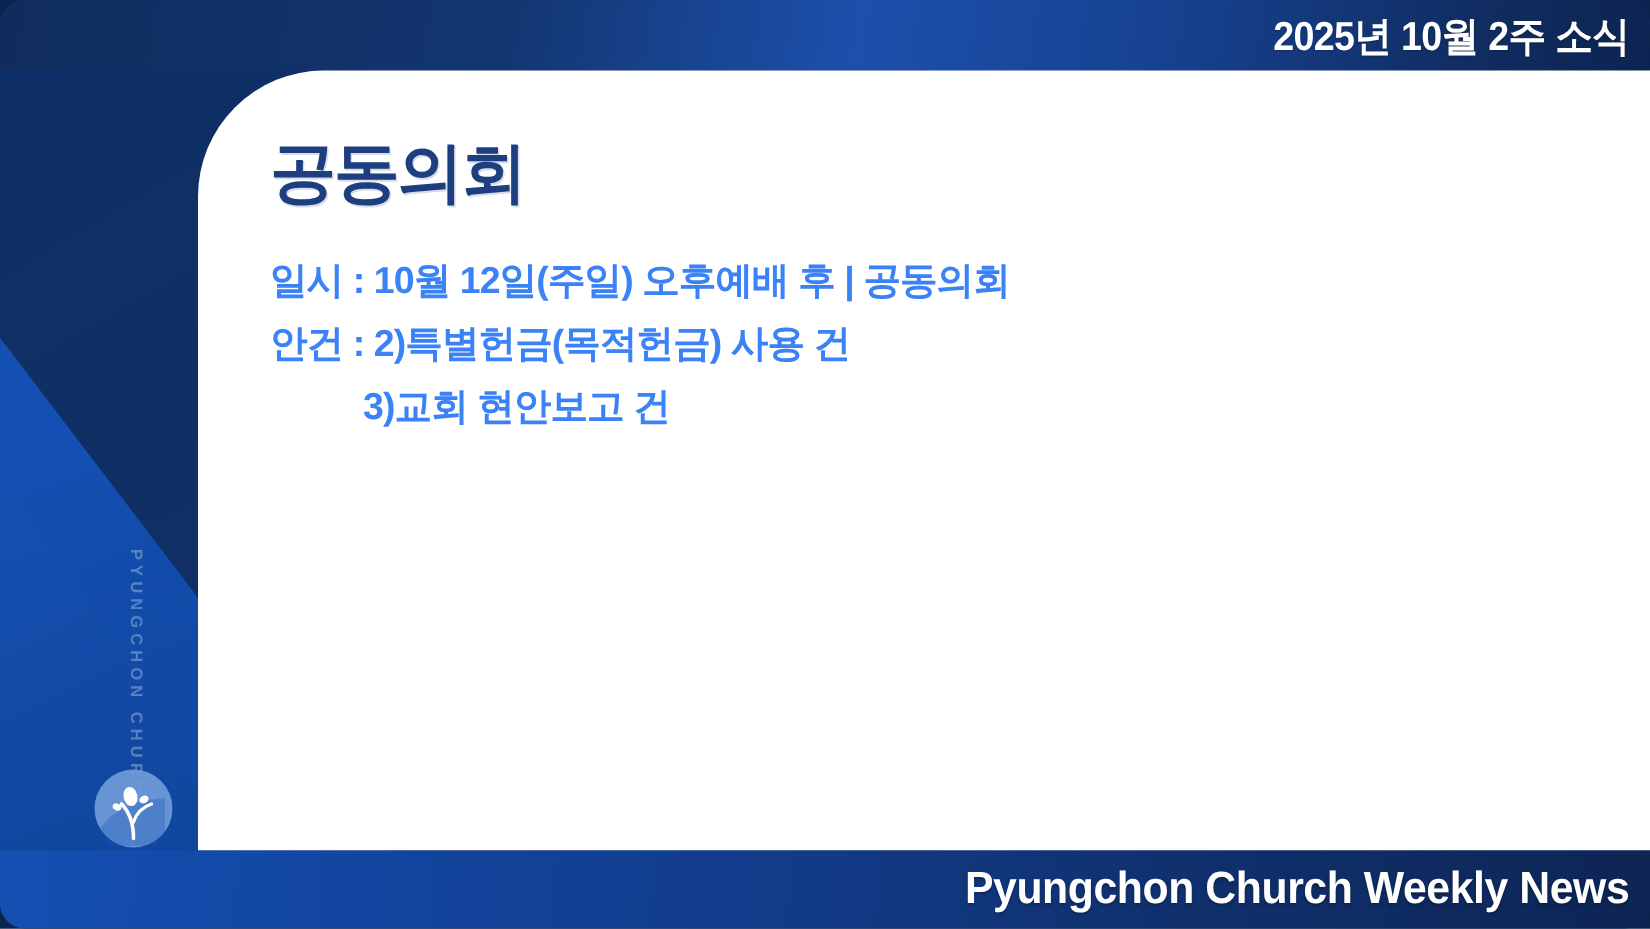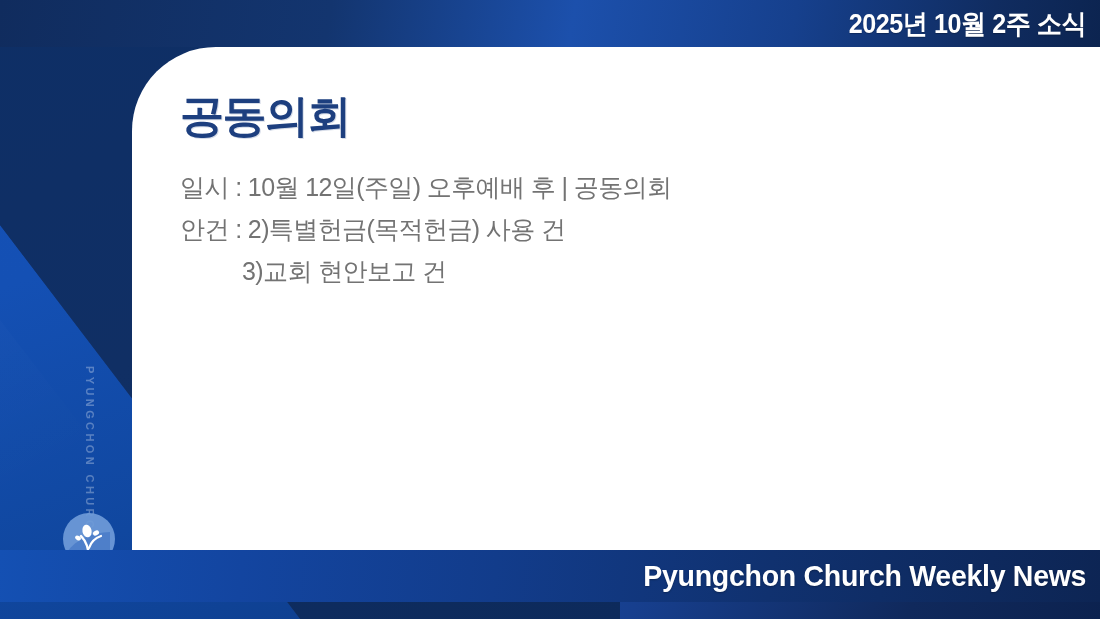--- a/index.html
+++ b/index.html
@@ -8,20 +8,21 @@
     background: #0c2550;
   }
 
   #slide {
     position: relative;
     width: 1100px;
     height: 619px;
     overflow: hidden;
     font-family: "Liberation Sans", "DejaVu Sans", sans-serif;
     background: #0f2f63;
+    border-radius: 17px;
   }
 
   
   .bg-base {
     position: absolute;
     inset: 0;
     background: linear-gradient(115deg, #0d2f66 0%, #133b80 22%, #1a4fae 48%, #173f8e 66%, #10295c 86%, #0c224f 100%);
   }
 
   
@@ -80,21 +81,21 @@
     transform: scaleX(0.93);
     transform-origin: right center;
     white-space: nowrap;
     text-shadow: 0 1px 1px rgba(0,0,0,0.25);
   }
 
   
   .bottom-bar {
     position: absolute;
     left: 0;
-    bottom: 17px;
+    bottom: 0;
     width: 1100px;
     height: 52px;
     background: linear-gradient(95deg, #1450b3 0%, #1345a0 22%, #123c8b 45%, #10316f 70%, #0d2554 100%);
     display: flex;
     align-items: center;
     justify-content: flex-end;
     box-sizing: border-box;
     padding-right: 14px;
   }
 
@@ -130,23 +131,23 @@
     line-height: 1.0;
     margin: 17px 0 0 6px;
     text-shadow: 1px 1px 0 rgba(29,63,127,0.18);
   }
 
   .panel-body {
     margin: 28px 0 0 6px;
   }
 
   .body-line {
-    color: #737373;
+    color: #3b82f6;
     font-size: 25px;
-    font-weight: 400;
+    font-weight: 700;
     line-height: 42px;
     letter-spacing: -0.6px;
     white-space: nowrap;
   }
 
   .body-line.indent {
     padding-left: 62px;
   }
 
   

